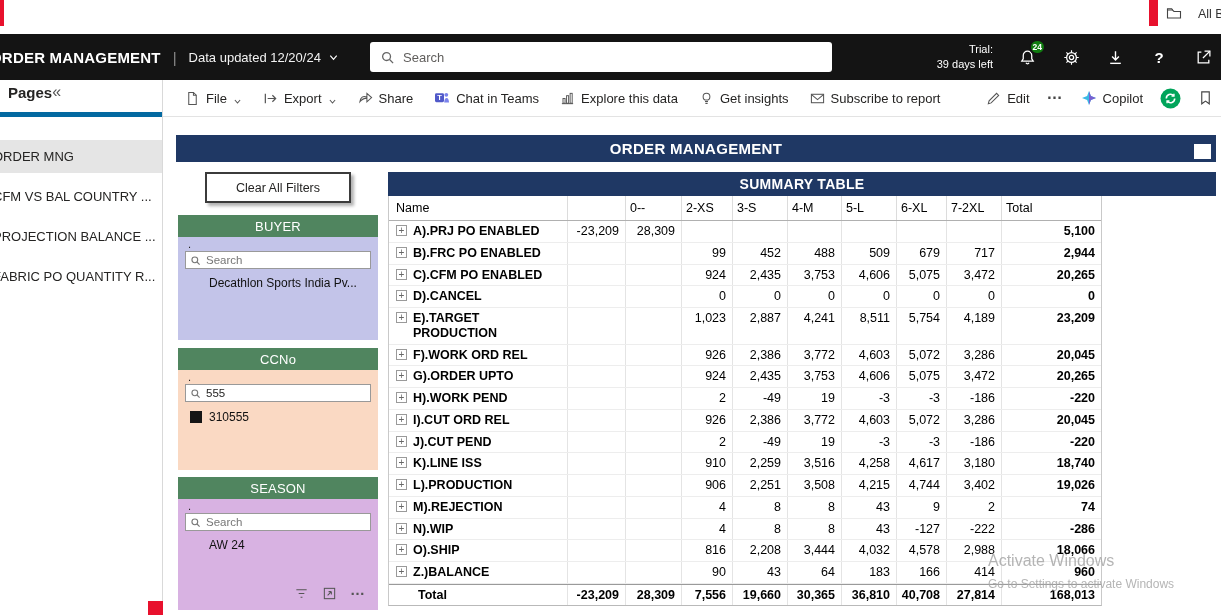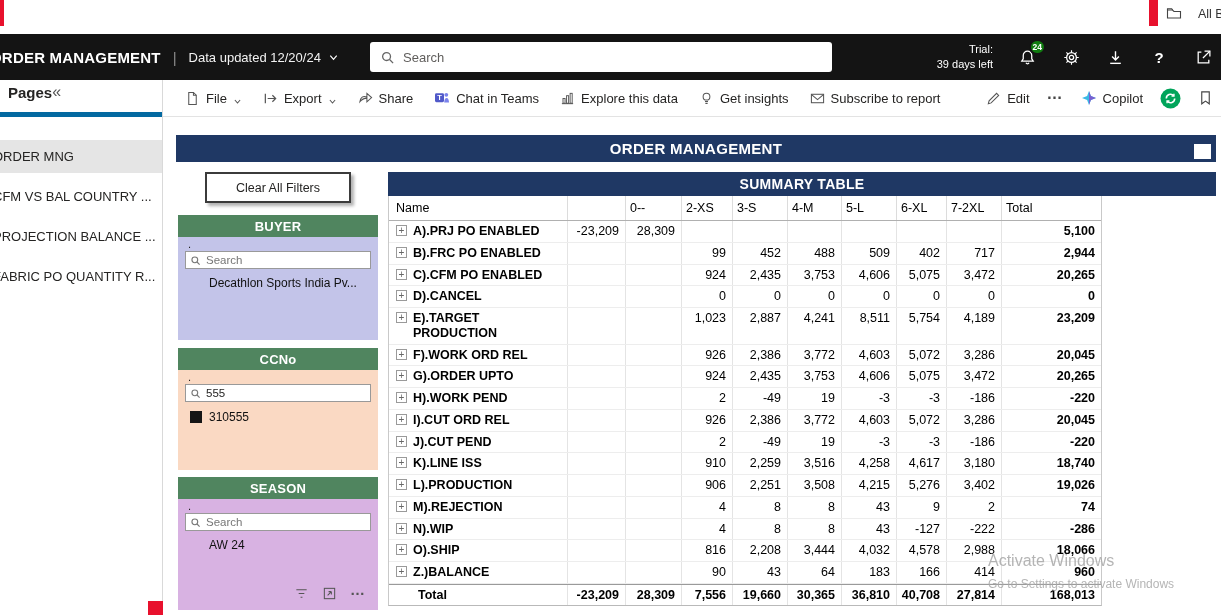--- a/index.html
+++ b/index.html
@@ -39,21 +39,21 @@
 .page-item{position:absolute;left:0;width:162px;height:33px;display:flex;align-items:center;font-size:13px;color:#252423;cursor:pointer;overflow:hidden}
 .page-item.sel{background:#e5e5e5}
 .page-item span{white-space:nowrap;margin-left:-7px}
 #red-corner{position:absolute;left:148px;top:601px;width:15px;height:14px;background:#e8112d}
 
 #report-title{position:absolute;left:176px;top:135px;width:1040px;height:27px;background:#1f3864;color:#fff;font-size:15px;font-weight:700;display:flex;align-items:center;justify-content:center;letter-spacing:.3px}
 #title-sq{position:absolute;right:5px;top:9px;width:17px;height:15px;background:#fff}
 #clear-filters{position:absolute;left:205px;top:172px;width:146px;height:31px;background:#fff;border:2px solid #3b3b3b;box-shadow:3px 3px 3px rgba(0,0,0,.3);display:flex;align-items:center;justify-content:center;font-size:12.5px;color:#252423;cursor:pointer}
 
 .slicer{position:absolute;left:178px;width:200px}
-.slicer-h{height:22px;display:flex;align-items:center;justify-content:center;background:#50855f;color:#fff;font-size:13px;font-weight:700;letter-spacing:.2px}
+.slicer-h{height:22px;display:flex;align-items:center;justify-content:center;background:#50855f;color:#fff;font-size:13px;font-weight:400;letter-spacing:.2px}
 .slicer-b{padding:2px 7px 0 7px}
 .bullet{font-size:11px;color:#222;line-height:11px;padding-left:3px}
 .sl-search{height:18px;background:#fff;border:1px solid #999;display:flex;align-items:center;gap:5px;padding:0 4px;margin-top:1px}
 .sl-search input{border:0;outline:0;background:transparent;flex:1;font-size:11.5px;color:#252423;font-family:inherit;min-width:0}
 .sl-search input::placeholder{color:#777}
 .sl-item{font-size:12px;color:#111;padding:7px 0 0 24px;white-space:nowrap;overflow:hidden}
 .sl-item-check{display:flex;align-items:center;gap:7px;padding:8px 0 0 5px;font-size:12px;color:#111}
 .checkbox{width:12px;height:12px;background:#151515;flex:0 0 auto;cursor:pointer}
 #slicer-buyer{top:215px}
 #slicer-buyer .slicer-b{background:#c3c4e9;height:103px}
@@ -418,21 +418,21 @@
         <div class="td name">
           <span class="exp">+</span>
           <span class="nm">B).FRC PO ENABLED</span>
         </div>
         <div class="td num"></div>
         <div class="td num"></div>
         <div class="td num">99</div>
         <div class="td num">452</div>
         <div class="td num">488</div>
         <div class="td num">509</div>
-        <div class="td num">402</div>
+        <div class="td num">679</div>
         <div class="td num">717</div>
         <div class="td num totalcol">2,944</div>
       </div>
       <div class="t-row">
         <div class="td name">
           <span class="exp">+</span>
           <span class="nm">C).CFM PO ENABLED</span>
         </div>
         <div class="td num"></div>
         <div class="td num"></div>
@@ -568,21 +568,21 @@
         <div class="td name">
           <span class="exp">+</span>
           <span class="nm">L).PRODUCTION</span>
         </div>
         <div class="td num"></div>
         <div class="td num"></div>
         <div class="td num">906</div>
         <div class="td num">2,251</div>
         <div class="td num">3,508</div>
         <div class="td num">4,215</div>
-        <div class="td num">5,276</div>
+        <div class="td num">4,744</div>
         <div class="td num">3,402</div>
         <div class="td num totalcol">19,026</div>
       </div>
       <div class="t-row">
         <div class="td name">
           <span class="exp">+</span>
           <span class="nm">M).REJECTION</span>
         </div>
         <div class="td num"></div>
         <div class="td num"></div>

